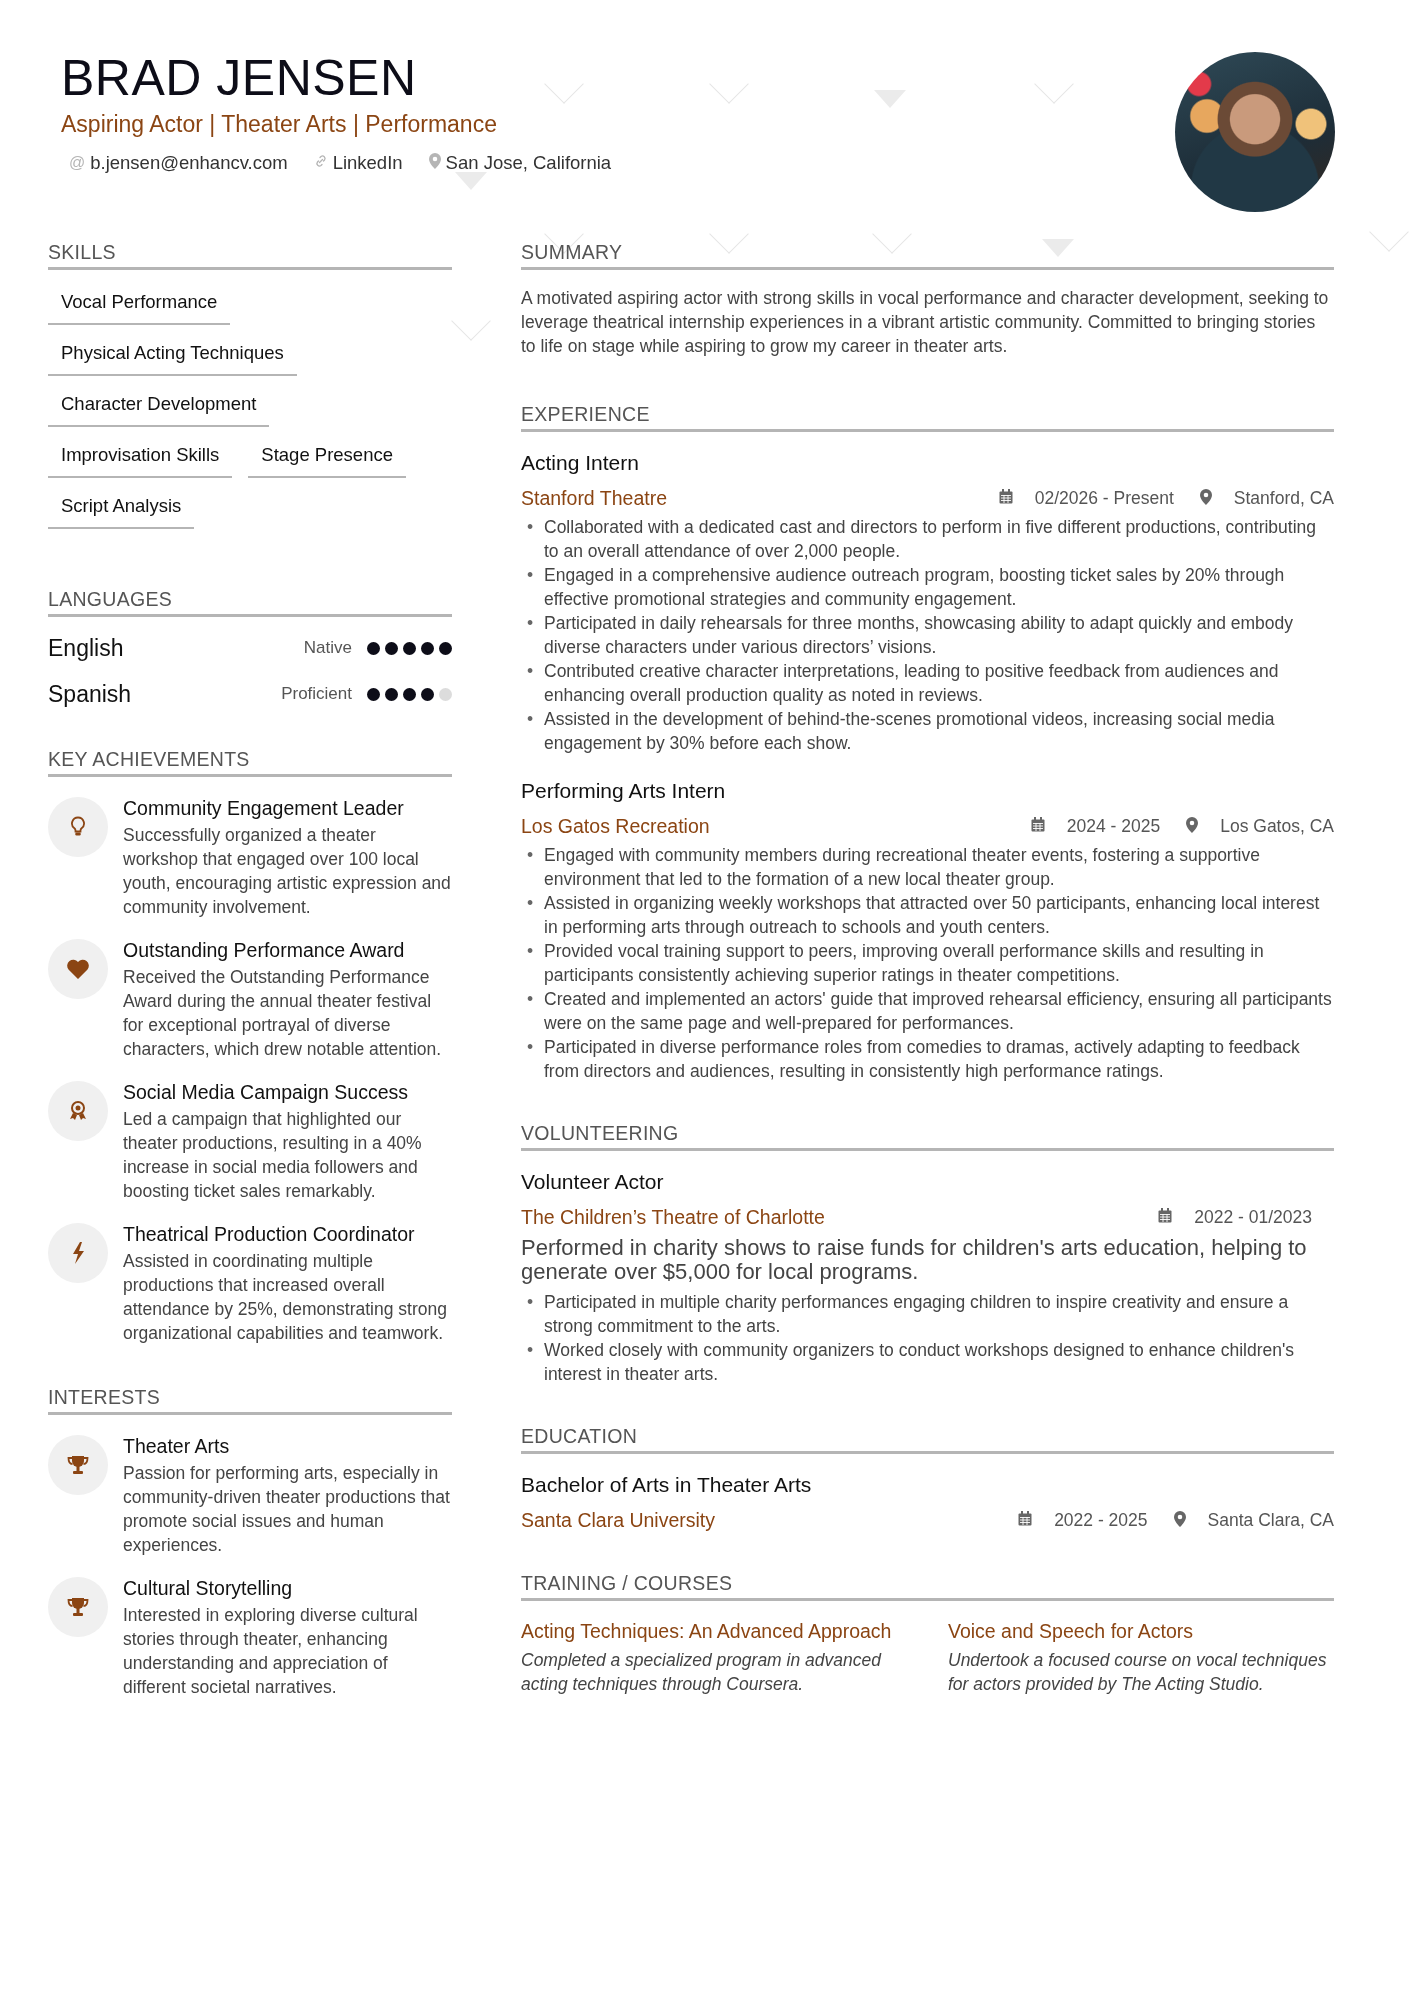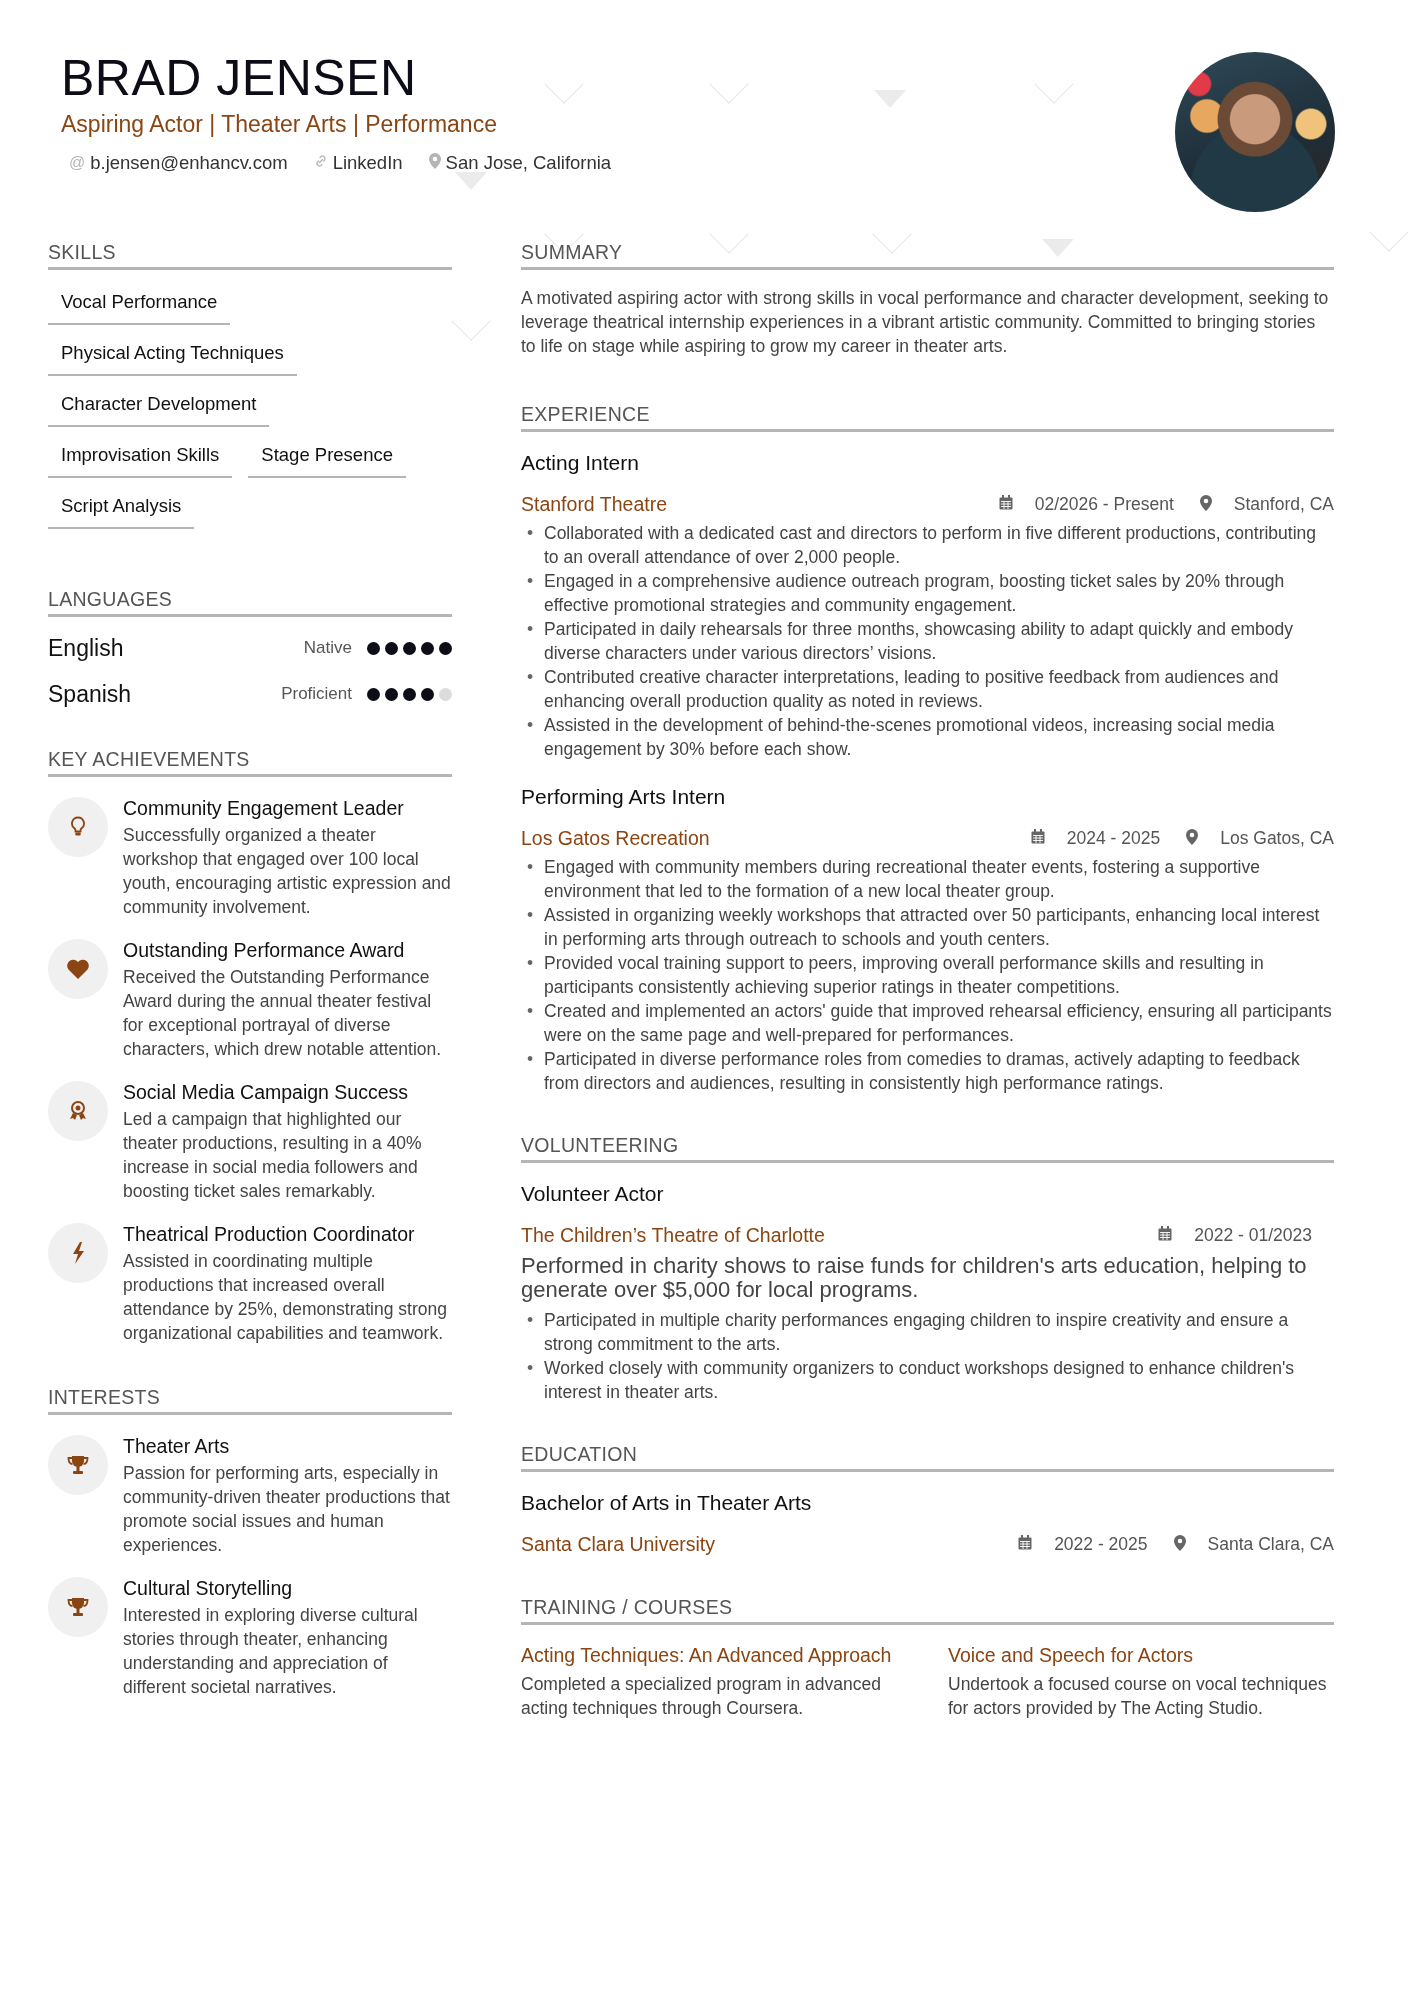--- a/index.html
+++ b/index.html
@@ -48,34 +48,34 @@
   .item-body { margin-left: 15px; }
   .item-title { font-size: 19.5px; color: #111; line-height: 26px; }
   .item-desc { font-size: 17.5px; color: #444; line-height: 24px; margin-top: 2px; }
 
   .int-sec { margin-top: 40px; }
 
   .summary { font-size: 17.5px; color: #444; line-height: 24px; margin-top: 16px; }
   .exp-sec { margin-top: 44px; }
   .entry { margin-top: 17px; }
   .entry-title { font-size: 21px; color: #111; line-height: 28px; }
-  .entry-sub { display: flex; align-items: center; margin-top: 14px; }
+  .entry-sub { display: flex; align-items: center; margin-top: 8px; }
   .company { font-size: 19.5px; color: #8b4513; flex: 1; line-height: 26px; }
   .meta { display: flex; align-items: center; gap: 22px; font-size: 17.5px; color: #555; margin-left: 26px; }
   .meta .ic { color: #666; font-size: 15px; }
   .bullets { list-style: none; margin-top: 4px; }
   .bullets li { position: relative; padding-left: 23px; font-size: 17.5px; color: #444; line-height: 24px; }
   .bullets li::before { content: "•"; position: absolute; left: 6px; color: #666; }
   .entry-desc { font-size: 22px; color: #444; line-height: 24px; margin-top: 6px; }
 
   .vol-sec, .edu-sec, .train-sec { margin-top: 38px; }
   .courses { display: flex; gap: 42px; margin-top: 18px; }
   .course { width: 385px; }
   .course-title { font-size: 19.5px; color: #8b4513; line-height: 25px; }
-  .course-desc { font-size: 17.5px; color: #444; line-height: 24px; margin-top: 4px; }
+  .course-desc { font-size: 17.5px; color: #444; line-height: 24px; margin-top: 4px; font-style: italic; }
 </style>
 </head>
 <body>
 
 <div class="deco outline" style="left:550px;top:70px;"></div>
 <div class="deco outline" style="left:715px;top:70px;"></div>
 <div class="deco solid" style="left:874px;top:90px;"></div>
 <div class="deco outline" style="left:1040px;top:70px;"></div>
 <div class="deco solid" style="left:455px;top:172px;"></div>
 <div class="deco outline" style="left:1375px;top:218px;"></div>

